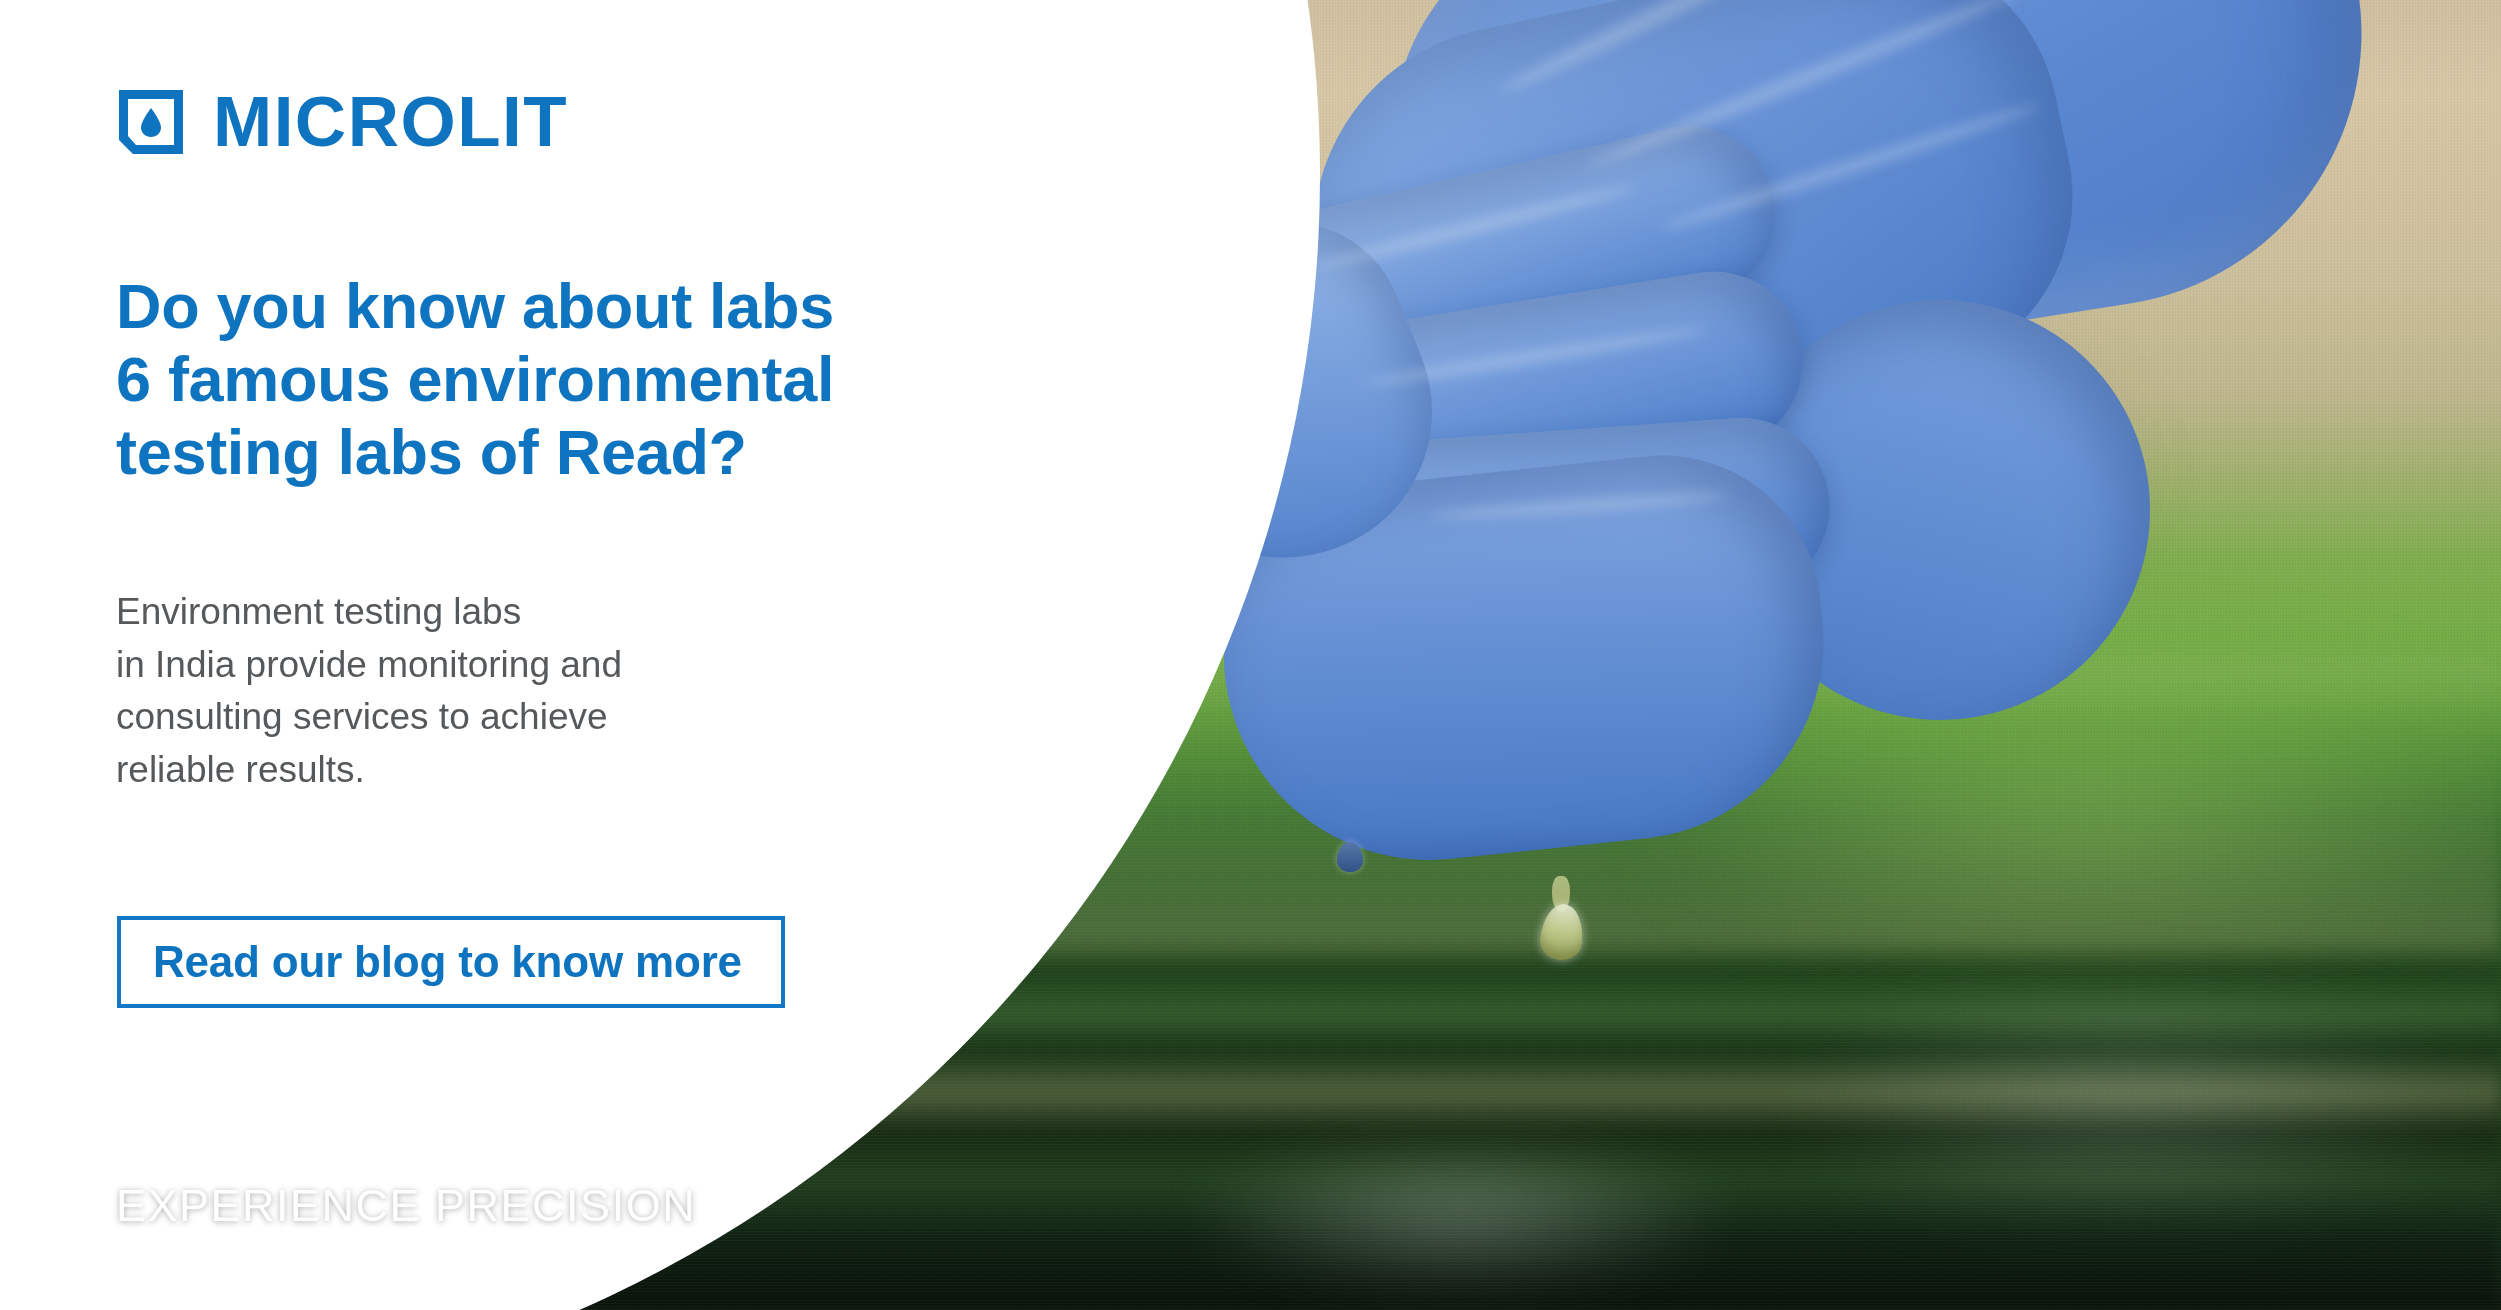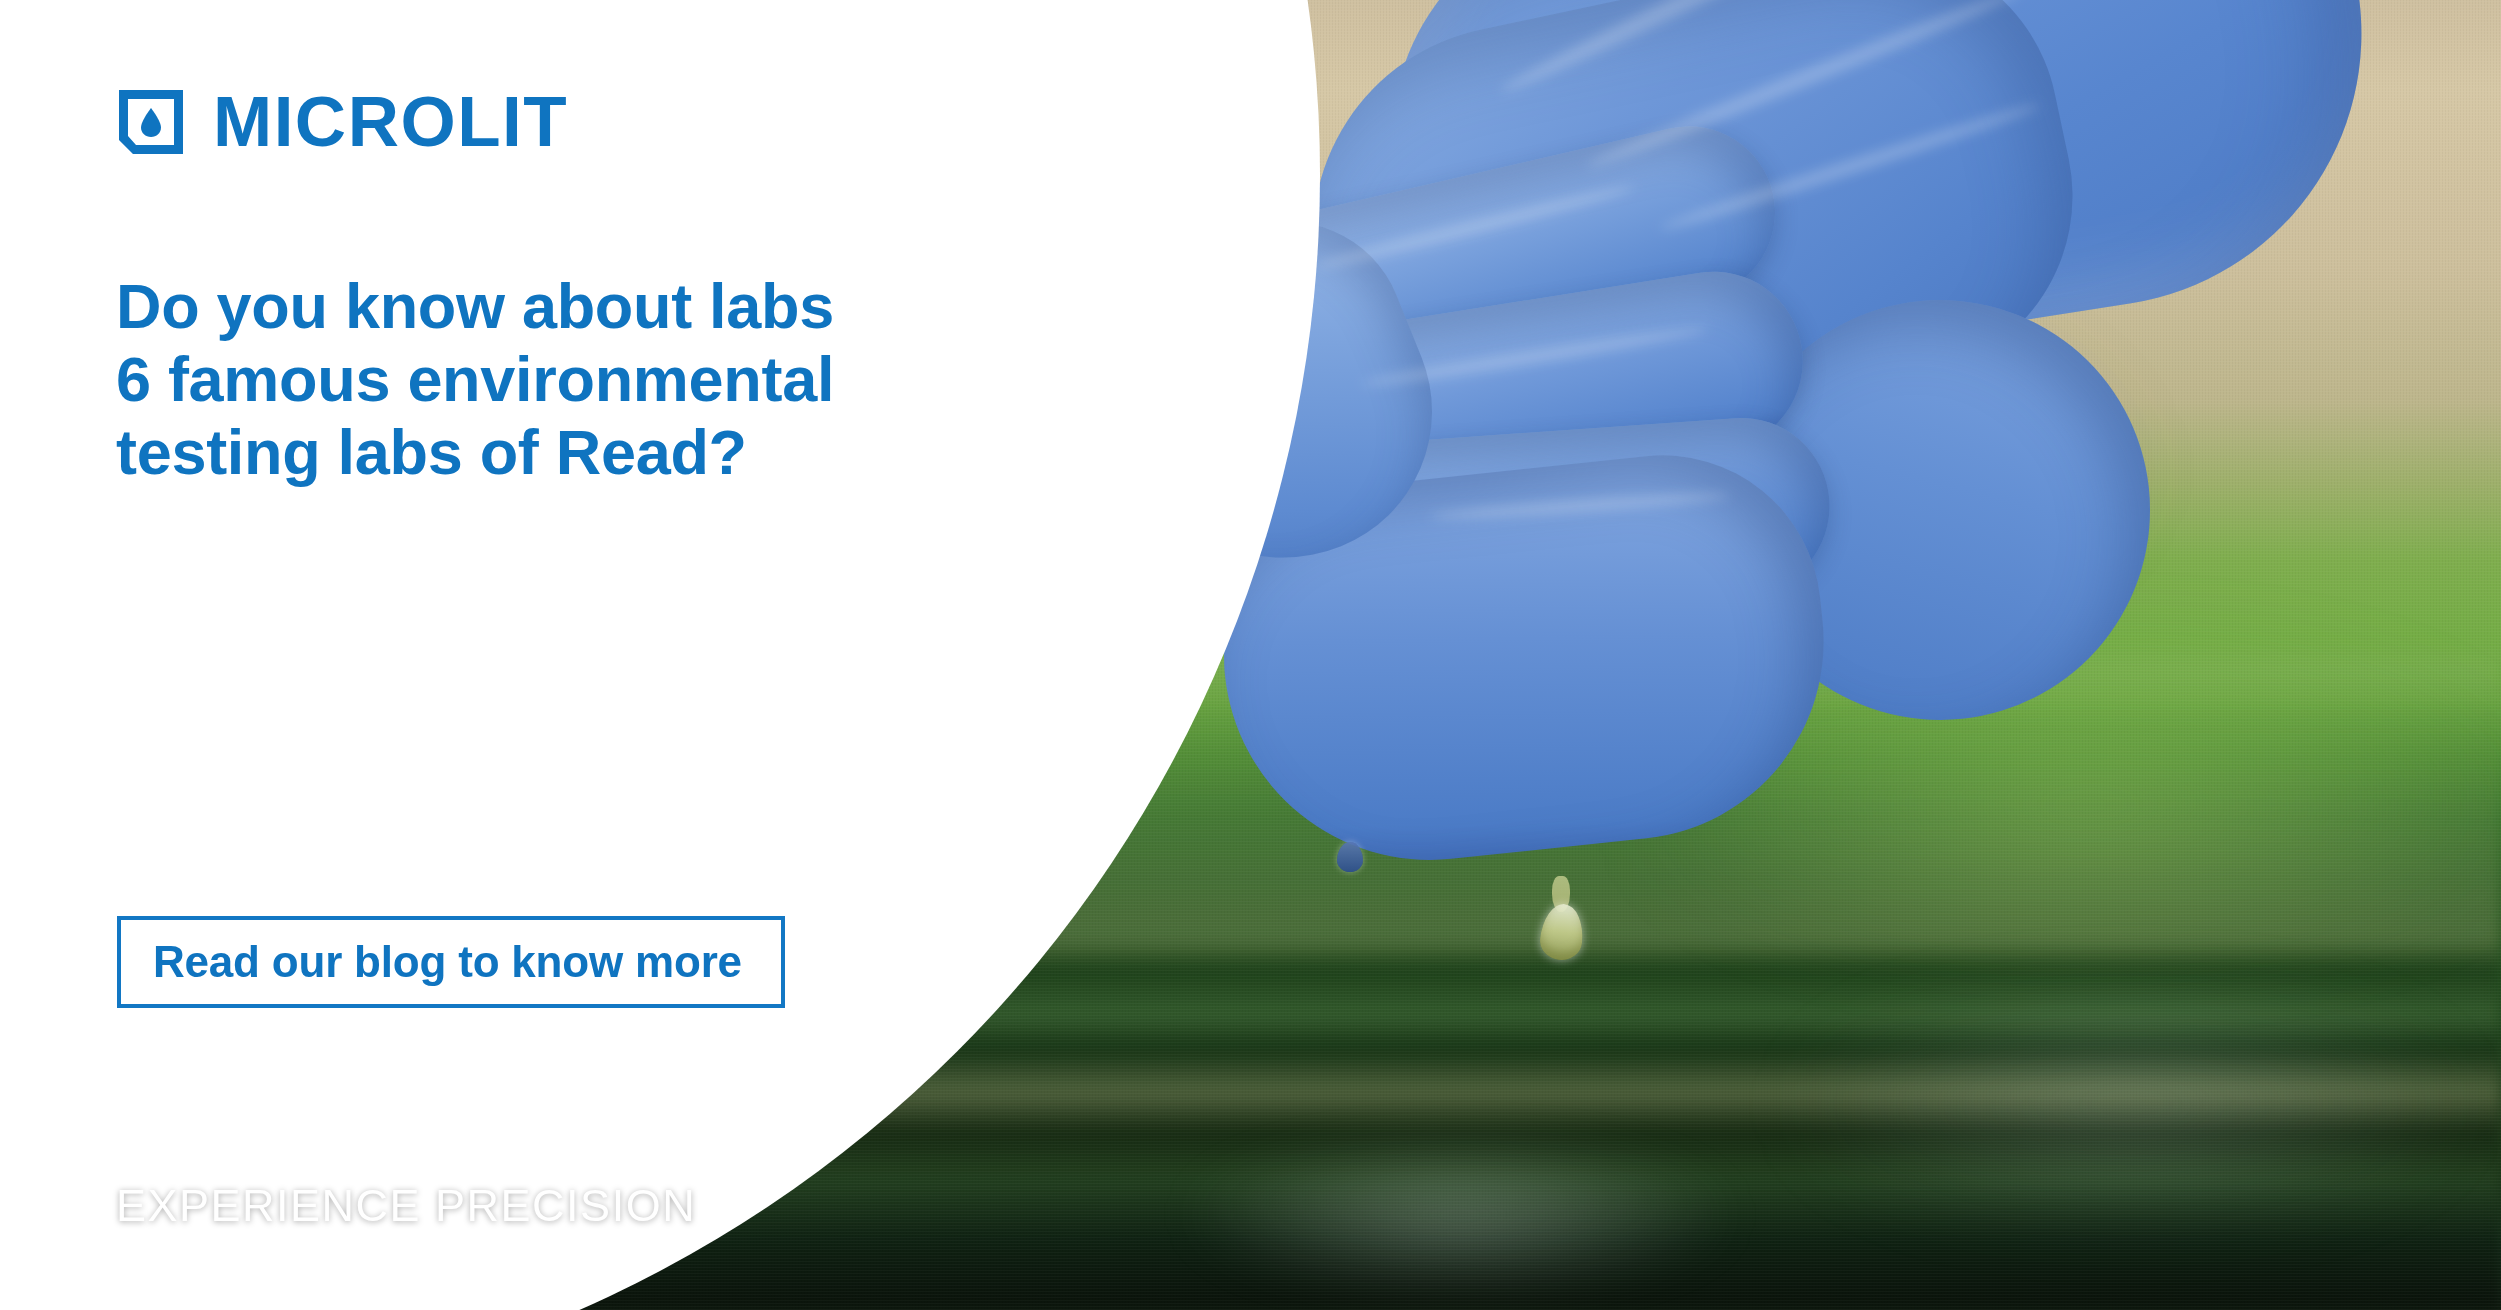--- a/index.html
+++ b/index.html
@@ -380,20 +380,26 @@
       </svg>
       <div class="logo-text">MICROLIT</div>
     </div>
 
     <h1 class="headline">
       <span class="hl-line">Do you know about labs</span>
       <span class="hl-line">6 famous environmental</span>
       <span class="hl-line">testing labs of Read?</span>
     </h1>
 
+    <p class="body-copy">
+      <span class="bc-line">Environment testing labs</span>
+      <span class="bc-line">in India provide monitoring and</span>
+      <span class="bc-line">consulting services to achieve</span>
+      <span class="bc-line">reliable results.</span>
+    </p>
 
     <div class="cta">
       <span class="cta-label">Read our blog to know more</span>
     </div>
 
     <div class="tagline">EXPERIENCE PRECISION</div>
 
   </div>
 </div>
 

